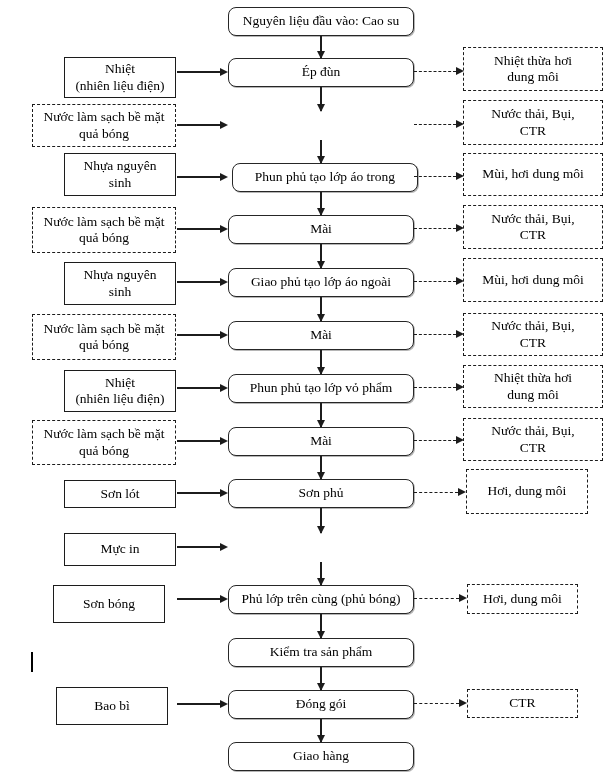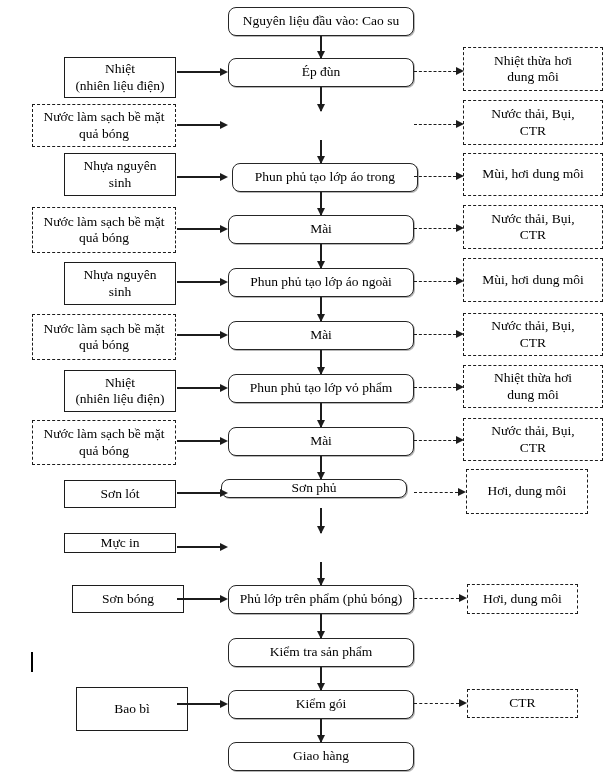--- a/index.html
+++ b/index.html
@@ -24,28 +24,28 @@
 </style>
 </head>
 <body>
 
 <div class="stage">
 
   <div class="node rounded" style="left:228px;top:7px;width:186px;height:29px">Nguyên liệu đầu vào: Cao su</div>
   <div class="node rounded" style="left:228px;top:58px;width:186px;height:29px">Ép đùn</div>
   <div class="node rounded" style="left:232px;top:163px;width:186px;height:29px">Phun phủ tạo lớp áo trong</div>
   <div class="node rounded" style="left:228px;top:215px;width:186px;height:29px">Mài</div>
-  <div class="node rounded" style="left:228px;top:268px;width:186px;height:29px">Phun phủ tạo lớp áo ngoài</div>
+  <div class="node rounded" style="left:228px;top:268px;width:186px;height:29px">Giao phủ tạo lớp áo ngoài</div>
   <div class="node rounded" style="left:228px;top:321px;width:186px;height:29px">Mài</div>
   <div class="node rounded" style="left:228px;top:374px;width:186px;height:29px">Phun phủ tạo lớp vỏ phẩm</div>
   <div class="node rounded" style="left:228px;top:427px;width:186px;height:29px">Mài</div>
-  <div class="node rounded" style="left:221px;top:479px;width:186px;height:19px">Sơn phủ</div>
-  <div class="node rounded" style="left:228px;top:585px;width:186px;height:29px">Phủ lớp trên phẩm (phủ bóng)</div>
+  <div class="node rounded" style="left:228px;top:479px;width:186px;height:29px">Sơn phủ</div>
+  <div class="node rounded" style="left:228px;top:585px;width:186px;height:29px">Phủ lớp trên cùng (phủ bóng)</div>
   <div class="node rounded" style="left:228px;top:638px;width:186px;height:29px">Kiểm tra sản phẩm</div>
-  <div class="node rounded" style="left:228px;top:690px;width:186px;height:29px">Kiểm gói</div>
+  <div class="node rounded" style="left:228px;top:690px;width:186px;height:29px">Đóng gói</div>
   <div class="node rounded" style="left:228px;top:742px;width:186px;height:29px">Giao hàng</div>
 
   <div class="varrow" style="left:320px;top:36px;height:22px"></div>
   <div class="varrow" style="left:320px;top:87px;height:24px"></div>
   <div class="varrow" style="left:320px;top:140px;height:23px"></div>
   <div class="varrow" style="left:320px;top:192px;height:23px"></div>
   <div class="varrow" style="left:320px;top:244px;height:24px"></div>
   <div class="varrow" style="left:320px;top:297px;height:24px"></div>
   <div class="varrow" style="left:320px;top:350px;height:24px"></div>
   <div class="varrow" style="left:320px;top:403px;height:24px"></div>
@@ -66,23 +66,23 @@
 quả bóng</div>
   <div class="node plain" style="left:64px;top:262px;width:112px;height:43px">Nhựa nguyên
 sinh</div>
   <div class="node dashedbox" style="left:32px;top:314px;width:144px;height:46px">Nước làm sạch bề mặt
 quả bóng</div>
   <div class="node plain" style="left:64px;top:370px;width:112px;height:42px">Nhiệt
 (nhiên liệu điện)</div>
   <div class="node dashedbox" style="left:32px;top:420px;width:144px;height:45px">Nước làm sạch bề mặt
 quả bóng</div>
   <div class="node plain" style="left:64px;top:480px;width:112px;height:28px">Sơn lót</div>
-  <div class="node plain" style="left:64px;top:533px;width:112px;height:20px">Mực in</div>
-  <div class="node plain" style="left:72px;top:585px;width:112px;height:28px">Sơn bóng</div>
-  <div class="node plain" style="left:76px;top:687px;width:112px;height:44px">Bao bì</div>
+  <div class="node plain" style="left:64px;top:533px;width:112px;height:33px">Mực in</div>
+  <div class="node plain" style="left:53px;top:585px;width:112px;height:38px">Sơn bóng</div>
+  <div class="node plain" style="left:56px;top:687px;width:112px;height:38px">Bao bì</div>
 
   <div class="harrow" style="left:177px;top:71px;width:43px"></div>
   <div class="harrow" style="left:177px;top:124px;width:43px"></div>
   <div class="harrow" style="left:177px;top:176px;width:43px"></div>
   <div class="harrow" style="left:177px;top:228px;width:43px"></div>
   <div class="harrow" style="left:177px;top:281px;width:43px"></div>
   <div class="harrow" style="left:177px;top:334px;width:43px"></div>
   <div class="harrow" style="left:177px;top:387px;width:43px"></div>
   <div class="harrow" style="left:177px;top:440px;width:43px"></div>
   <div class="harrow" style="left:177px;top:492px;width:43px"></div>

